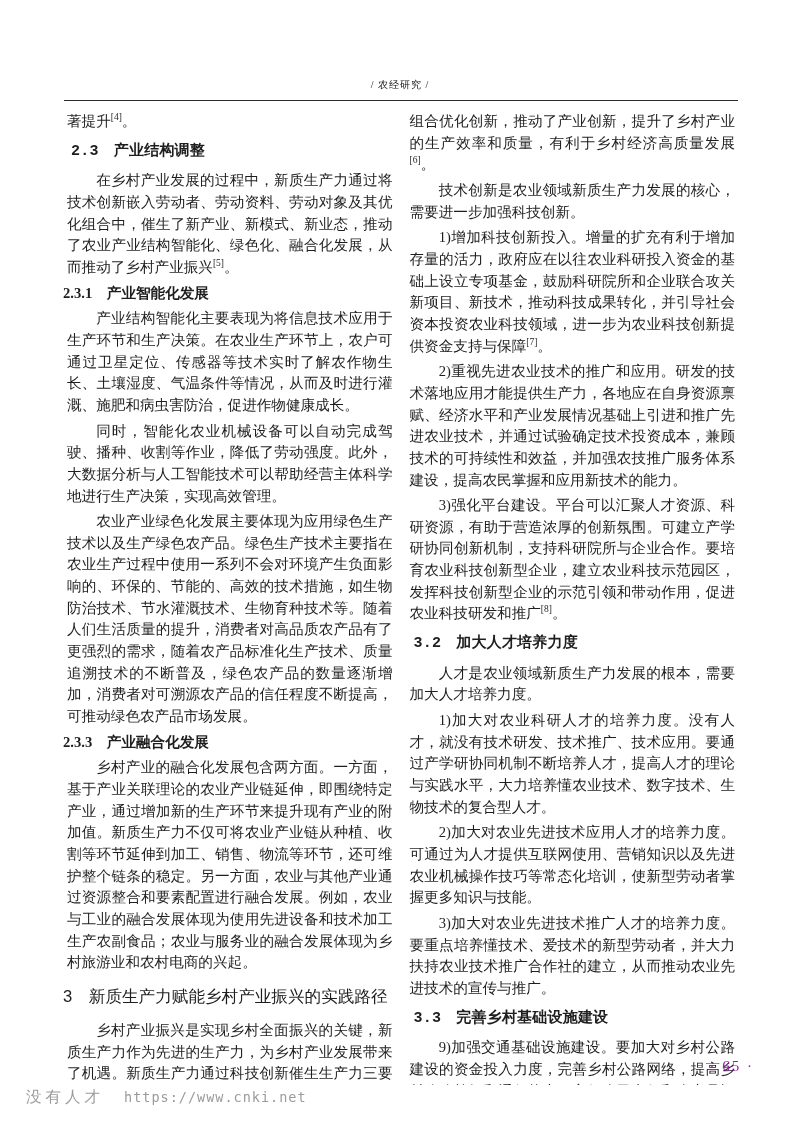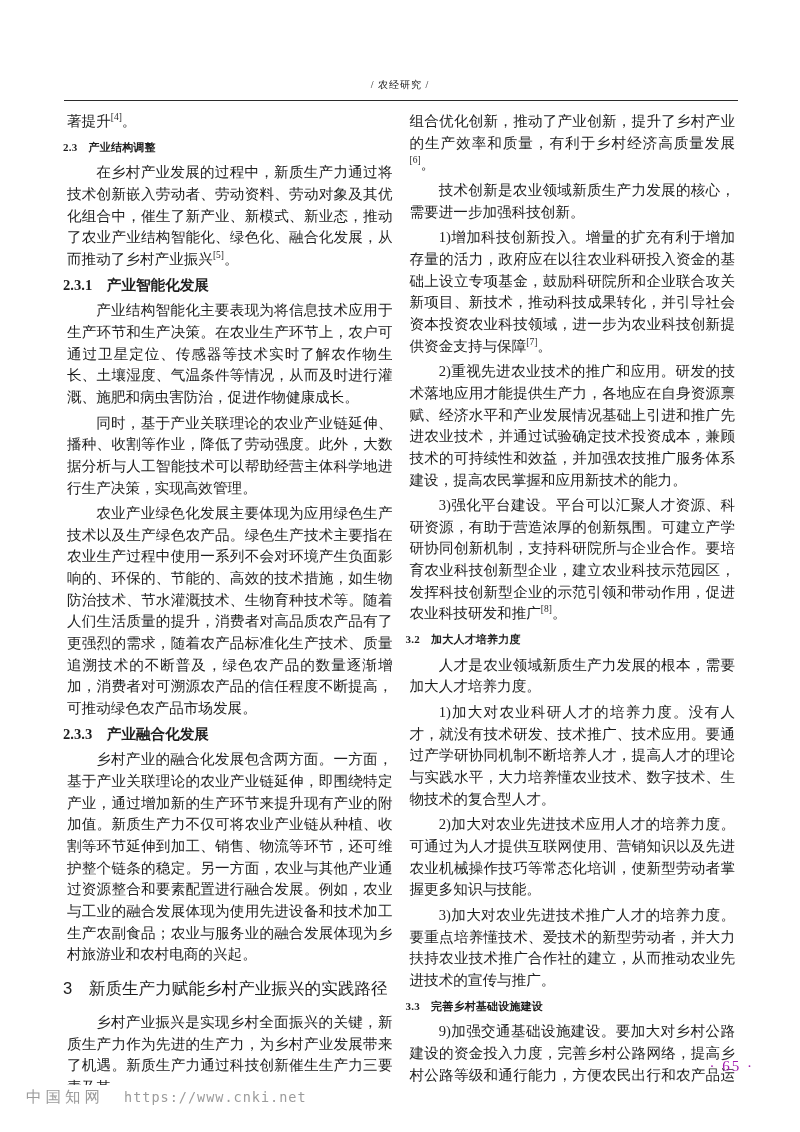--- a/index.html
+++ b/index.html
@@ -20,22 +20,22 @@
     position:absolute;top:107px;left:63px;width:676px;height:978px;
     display:flex;gap:9px;overflow:hidden;
   }
   .col{
     width:333.5px;font-size:14.6px;line-height:21.66px;
     text-align:justify;text-justify:inter-ideograph;
   }
   .col p{margin:4px;text-indent:2em;}
   .col p.p0{text-indent:0;}
   .col .h2{
-    font-family:Liberation Serif, serif;
-    font-weight:bold;font-size:11px;margin:0;letter-spacing:0.2px;
+    font-family:Liberation Mono, monospace;
+    font-weight:bold;font-size:15px;margin:8px;letter-spacing:0.2px;
   }
   .col .h3{font-weight:bold;margin:0;}
   .col .h1{
     font-family:"Liberation Sans","DejaVu Sans",sans-serif;
     font-weight:normal;font-size:16.6px;line-height:23px;margin:11px 0 12px 0;
   }
   sup{font-size:9.5px;line-height:0;vertical-align:super;}
   .page-number{
     position:absolute;top:1058px;right:46px;
     font-size:15px;letter-spacing:2px;color:#a21caf;
@@ -53,21 +53,21 @@
 <div class="page">
   <div class="header">/ 农经研究 /</div>
   <div class="rule"></div>
   <div class="columns">
     <div class="col">
         <p class="p0">著提升<sup>[4]</sup>。</p>
         <div class="h2">2.3　产业结构调整</div>
         <p class="p">在乡村产业发展的过程中，新质生产力通过将技术创新嵌入劳动者、劳动资料、劳动对象及其优化组合中，催生了新产业、新模式、新业态，推动了农业产业结构智能化、绿色化、融合化发展，从而推动了乡村产业振兴<sup>[5]</sup>。</p>
         <div class="h3">2.3.1　产业智能化发展</div>
         <p class="p">产业结构智能化主要表现为将信息技术应用于生产环节和生产决策。在农业生产环节上，农户可通过卫星定位、传感器等技术实时了解农作物生长、土壤湿度、气温条件等情况，从而及时进行灌溉、施肥和病虫害防治，促进作物健康成长。</p>
-        <p class="p">同时，基于产业关联理论的农业产业链延伸、播种、收割等作业，降低了劳动强度。此外，大数据分析与人工智能技术可以帮助经营主体科学地进行生产决策，实现高效管理。</p>
+        <p class="p">同时，智能化农业机械设备可以自动完成驾驶、播种、收割等作业，降低了劳动强度。此外，大数据分析与人工智能技术可以帮助经营主体科学地进行生产决策，实现高效管理。</p>
         <p class="p">农业产业绿色化发展主要体现为应用绿色生产技术以及生产绿色农产品。绿色生产技术主要指在农业生产过程中使用一系列不会对环境产生负面影响的、环保的、节能的、高效的技术措施，如生物防治技术、节水灌溉技术、生物育种技术等。随着人们生活质量的提升，消费者对高品质农产品有了更强烈的需求，随着农产品标准化生产技术、质量追溯技术的不断普及，绿色农产品的数量逐渐增加，消费者对可溯源农产品的信任程度不断提高，可推动绿色农产品市场发展。</p>
         <div class="h3">2.3.3　产业融合化发展</div>
         <p class="p">乡村产业的融合化发展包含两方面。一方面，基于产业关联理论的农业产业链延伸，即围绕特定产业，通过增加新的生产环节来提升现有产业的附加值。新质生产力不仅可将农业产业链从种植、收割等环节延伸到加工、销售、物流等环节，还可维护整个链条的稳定。另一方面，农业与其他产业通过资源整合和要素配置进行融合发展。例如，农业与工业的融合发展体现为使用先进设备和技术加工生产农副食品；农业与服务业的融合发展体现为乡村旅游业和农村电商的兴起。</p>
         <div class="h1">3　新质生产力赋能乡村产业振兴的实践路径</div>
         <p class="p">乡村产业振兴是实现乡村全面振兴的关键，新质生产力作为先进的生产力，为乡村产业发展带来了机遇。新质生产力通过科技创新催生生产力三要素及其</p>
       </div>
     <div class="col">
         <p class="p0">组合优化创新，推动了产业创新，提升了乡村产业的生产效率和质量，有利于乡村经济高质量发展<sup>[6]</sup>。</p>
         <p class="p">技术创新是农业领域新质生产力发展的核心，需要进一步加强科技创新。</p>
         <p class="p">1)增加科技创新投入。增量的扩充有利于增加存量的活力，政府应在以往农业科研投入资金的基础上设立专项基金，鼓励科研院所和企业联合攻关新项目、新技术，推动科技成果转化，并引导社会资本投资农业科技领域，进一步为农业科技创新提供资金支持与保障<sup>[7]</sup>。</p>
@@ -78,16 +78,16 @@
         <p class="p">1)加大对农业科研人才的培养力度。没有人才，就没有技术研发、技术推广、技术应用。要通过产学研协同机制不断培养人才，提高人才的理论与实践水平，大力培养懂农业技术、数字技术、生物技术的复合型人才。</p>
         <p class="p">2)加大对农业先进技术应用人才的培养力度。可通过为人才提供互联网使用、营销知识以及先进农业机械操作技巧等常态化培训，使新型劳动者掌握更多知识与技能。</p>
         <p class="p">3)加大对农业先进技术推广人才的培养力度。要重点培养懂技术、爱技术的新型劳动者，并大力扶持农业技术推广合作社的建立，从而推动农业先进技术的宣传与推广。</p>
         <div class="h2">3.3　完善乡村基础设施建设</div>
         <p class="p">9)加强交通基础设施建设。要加大对乡村公路建设的资金投入力度，完善乡村公路网络，提高乡村公路等级和通行能力，方便农民出行和农产品运输。</p>
         <p class="p">2)强化信息通信基础设施建设。要加快提升乡村</p>
       </div>
   </div>
   <div class="page-number">· 65 ·</div>
   <div class="watermark">
-    <span class="wm-cn">中国知网</span>
+    <span class="wm-cn">没有人才</span>
     <span class="wm-url">https://www.cnki.net</span>
   </div>
 </div>
 
 </body></html>

